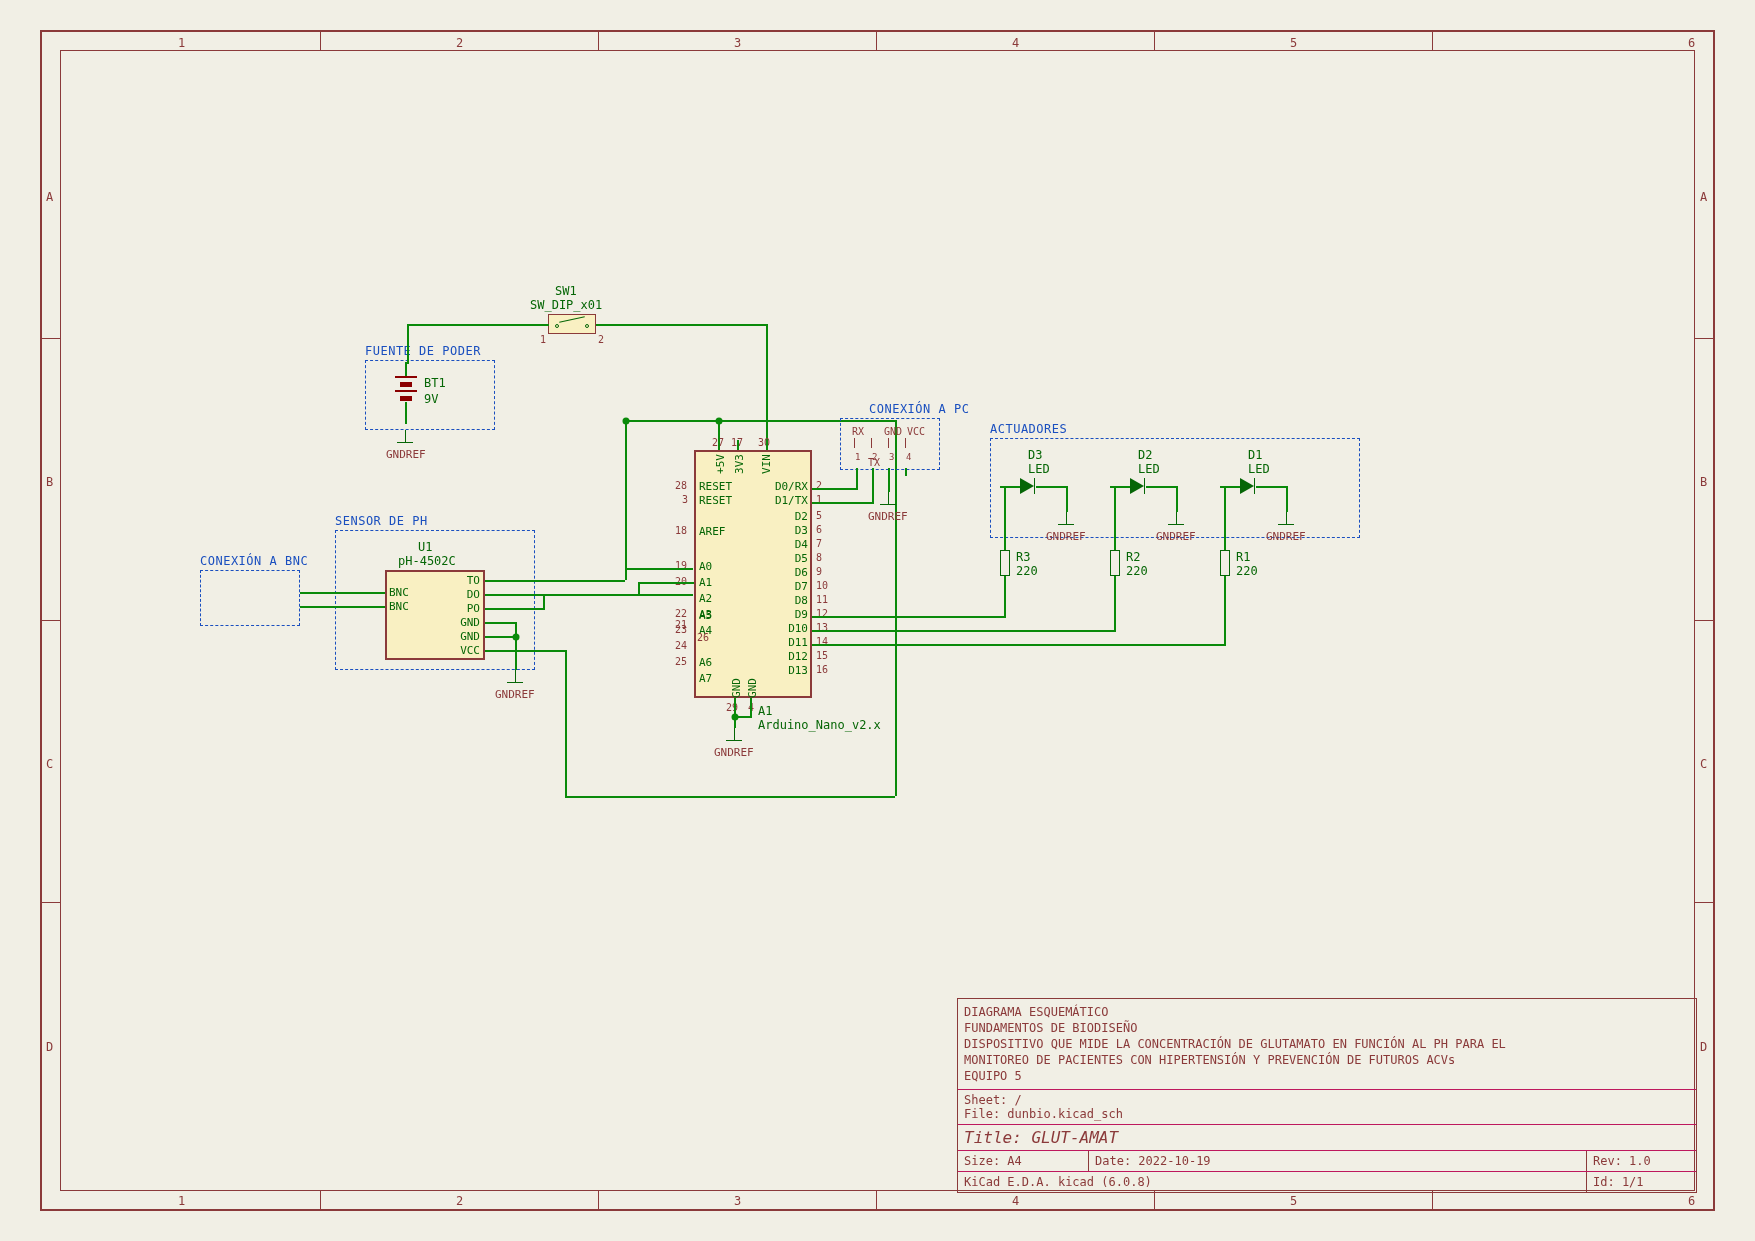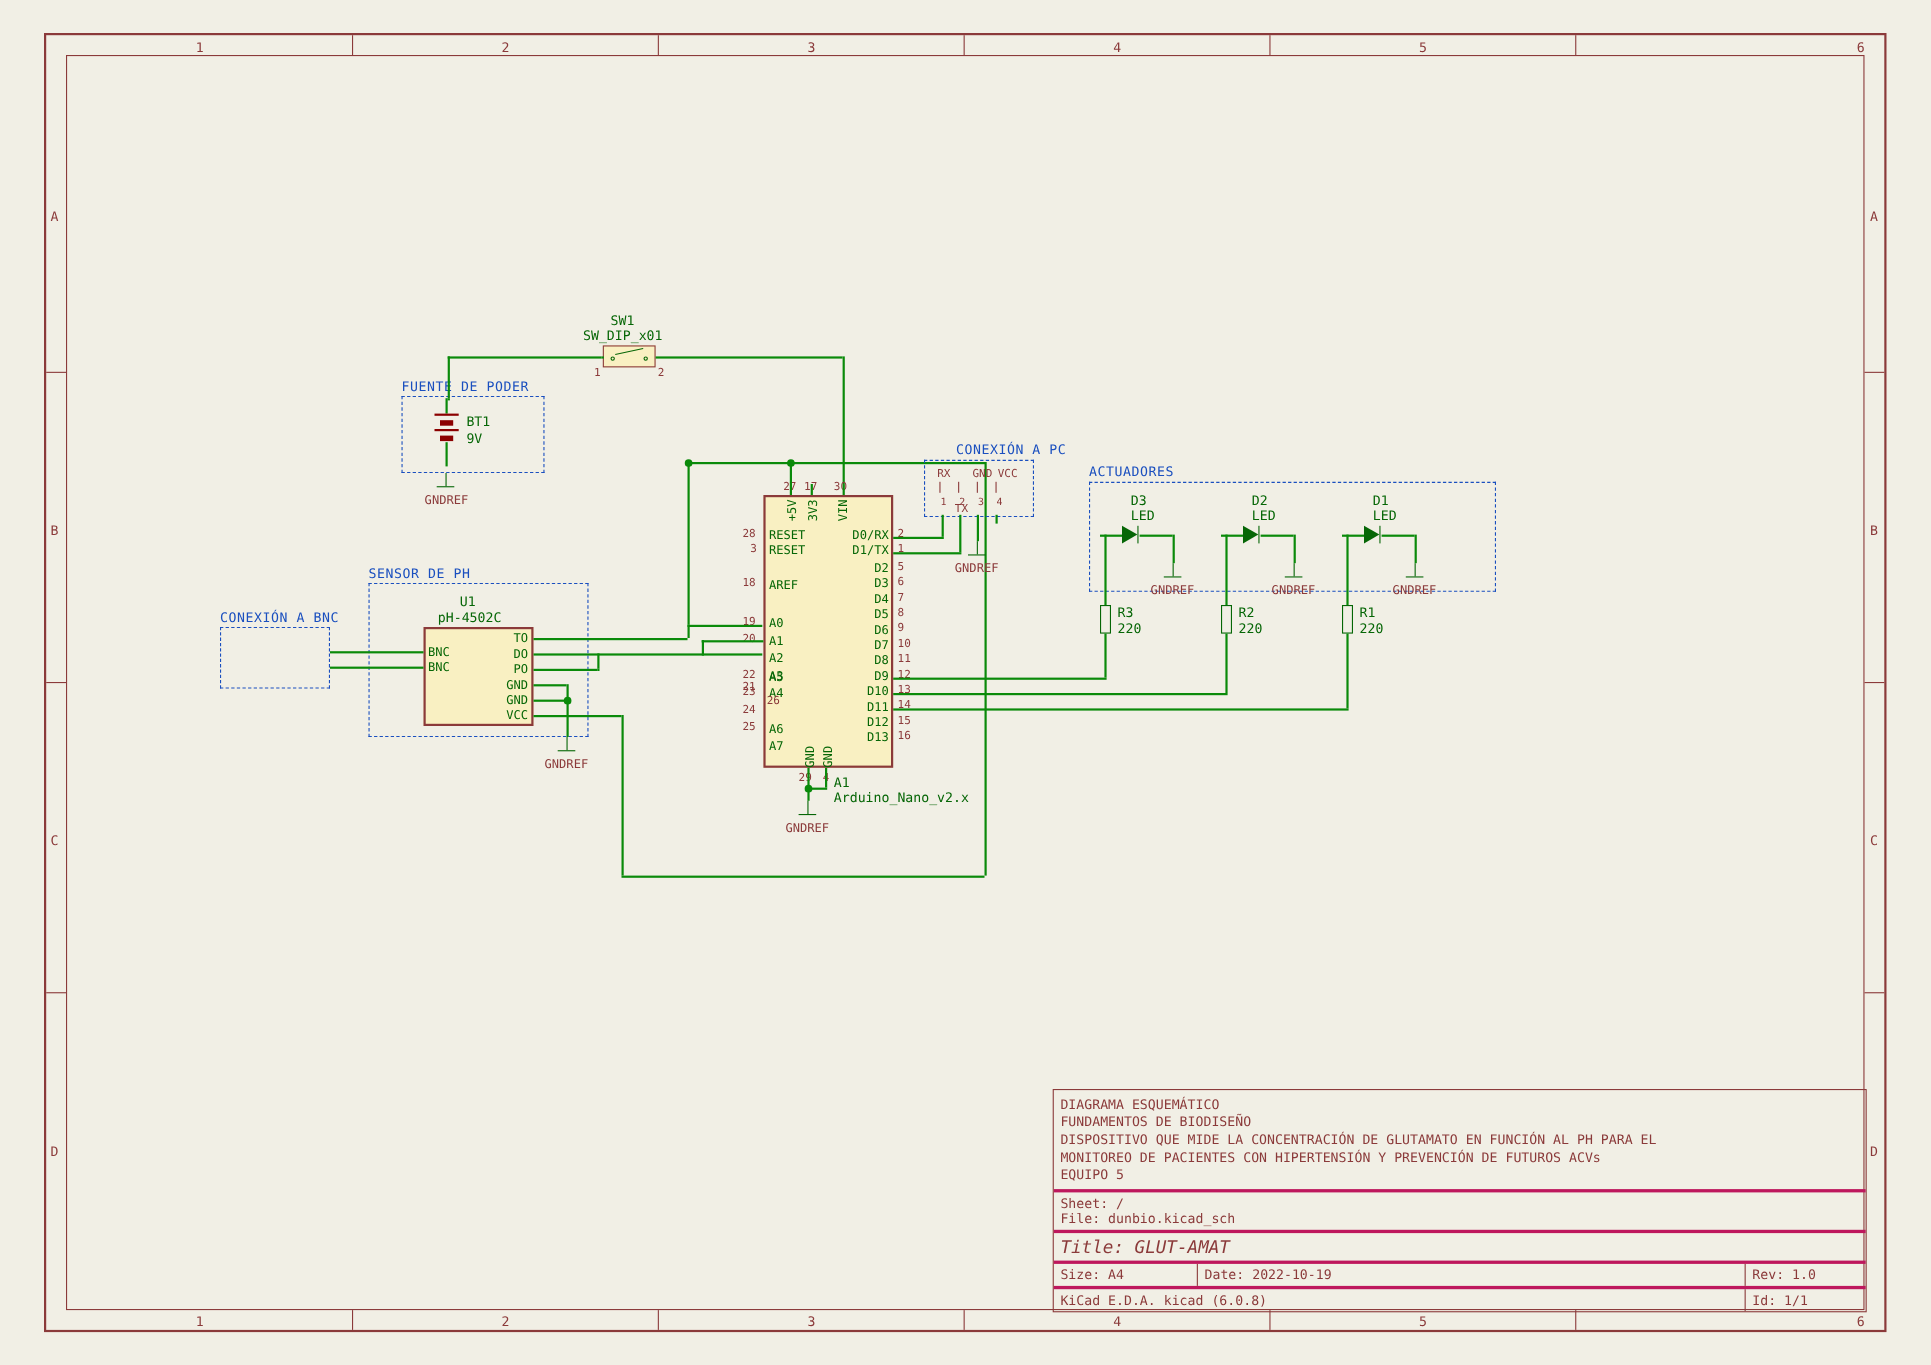--- a/index.html
+++ b/index.html
@@ -52,21 +52,21 @@
   .gnd-sym .bar1 { position:absolute; width:16px; height:1px; background:#066606; left:0; top:12px;}
 
   .title-block {
     position:absolute;
     right: 58px; bottom: 48px;
     width: 740px;
     border: 1px solid #8b3a3a;
     background: transparent;
     color:#8b3a3a;
   }
-  .title-block .row { border-top:3px solid #be185d; padding:3px 6px; font-size:12px; display:flex; }
+  .title-block .row { border-top:1px solid #be185d; padding:3px 6px; font-size:12px; display:flex; }
   .title-block .row.first { border-top:none; }
   .title-block .cell { border-left:1px solid #8b3a3a; padding:3px 6px; }
   .title-block .cell:first-child { border-left:none; }
   .title-row { font-style:italic; font-size:16px !important; }
 
   .battery { position:absolute; }
   .resistor { position:absolute; border:1px solid #066606; width:10px; height:26px; background:transparent; }
   .led { position:absolute; }
   .led-tri-outline { width:0;height:0;border-top:8px solid transparent;border-bottom:8px solid transparent;border-left:14px solid #066606; position:absolute; }
   .led-bar { position:absolute; width:1px; height:16px; background:#066606; }

